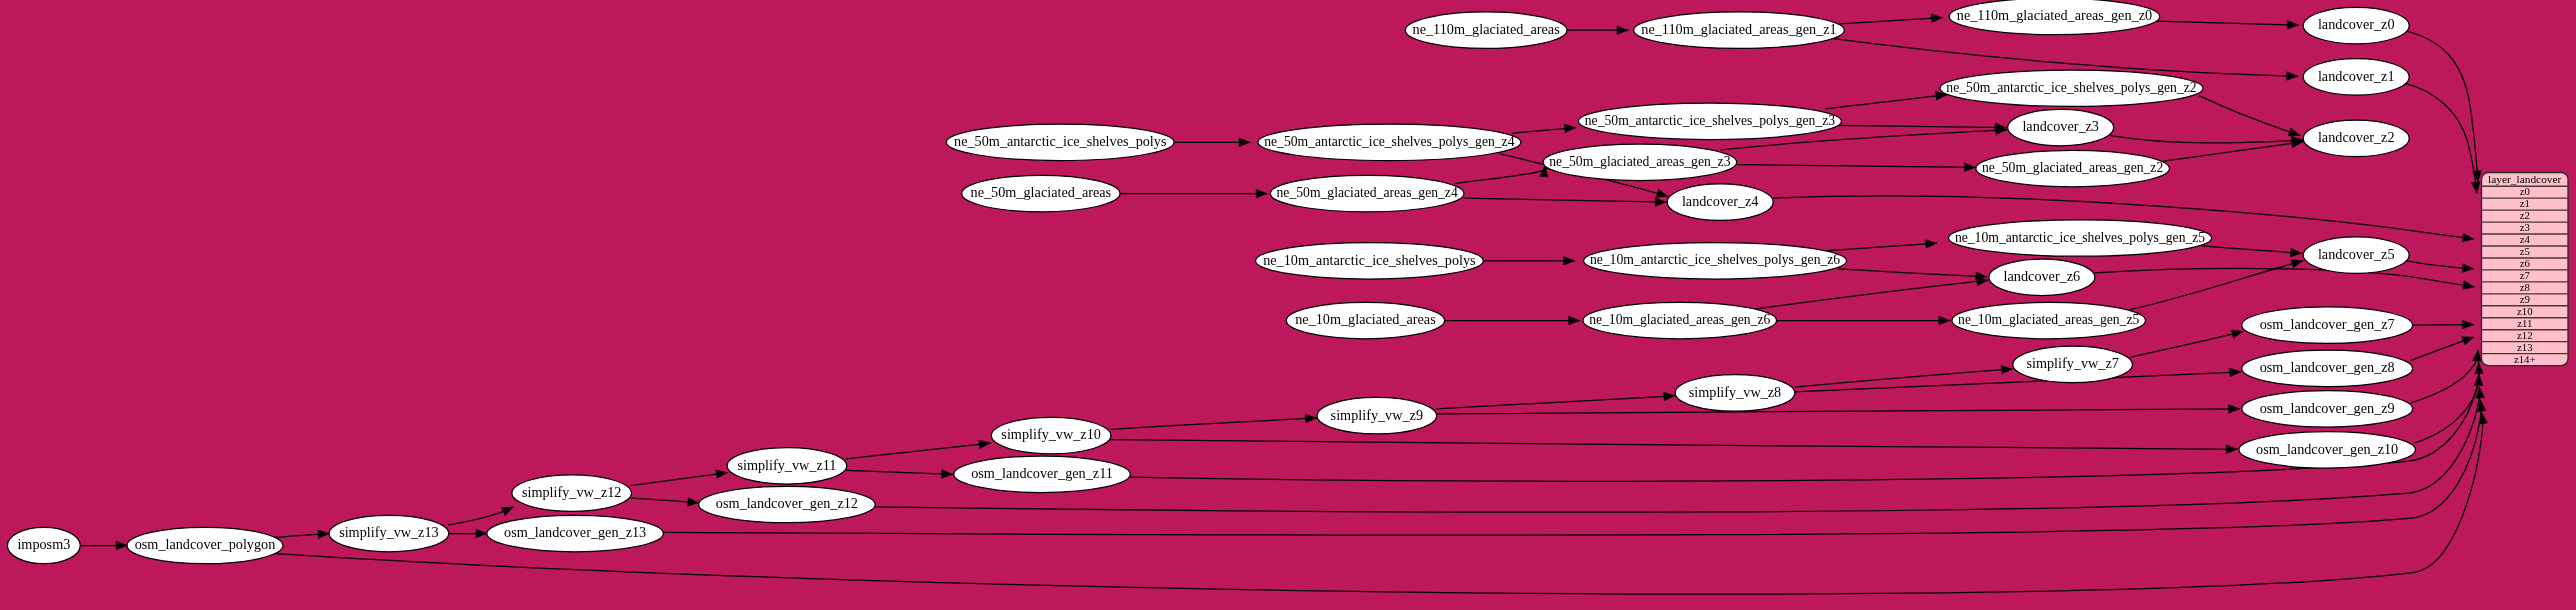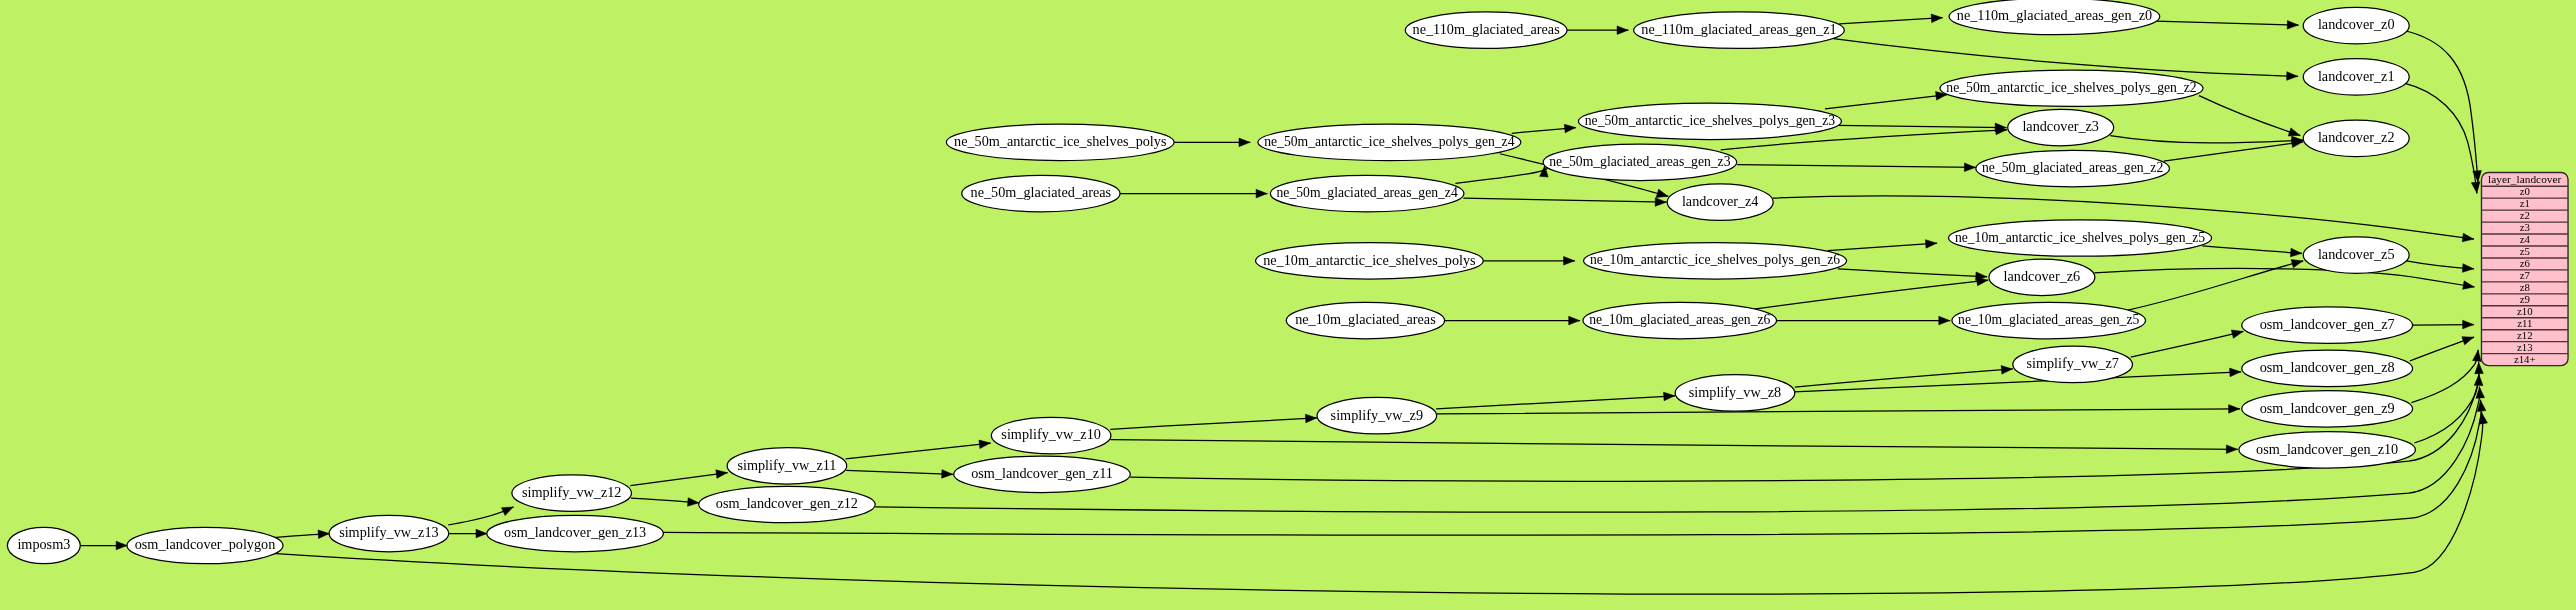--- a/index.html
+++ b/index.html
@@ -10,21 +10,21 @@
   body {
     width: 2576px;
     height: 611px;
     overflow: hidden;
     font-family: "Liberation Serif", "DejaVu Serif", serif;
   }
   #graph-root {
     position: relative;
     width: 2576px;
     height: 611px;
-    background: #bef264;
+    background: #be185d;
   }
   svg#graph-canvas {
     position: absolute;
     left: 0;
     top: 0;
     width: 2576px;
     height: 611px;
     display: block;
   }
   .node-ellipse {

